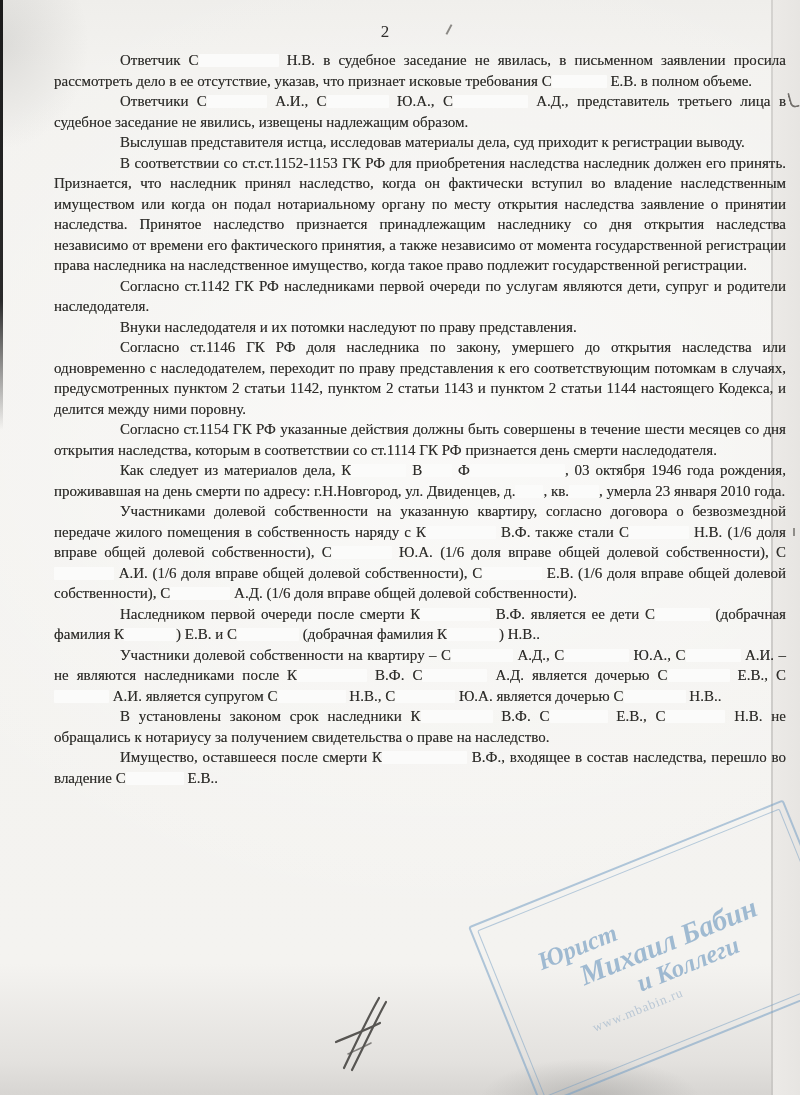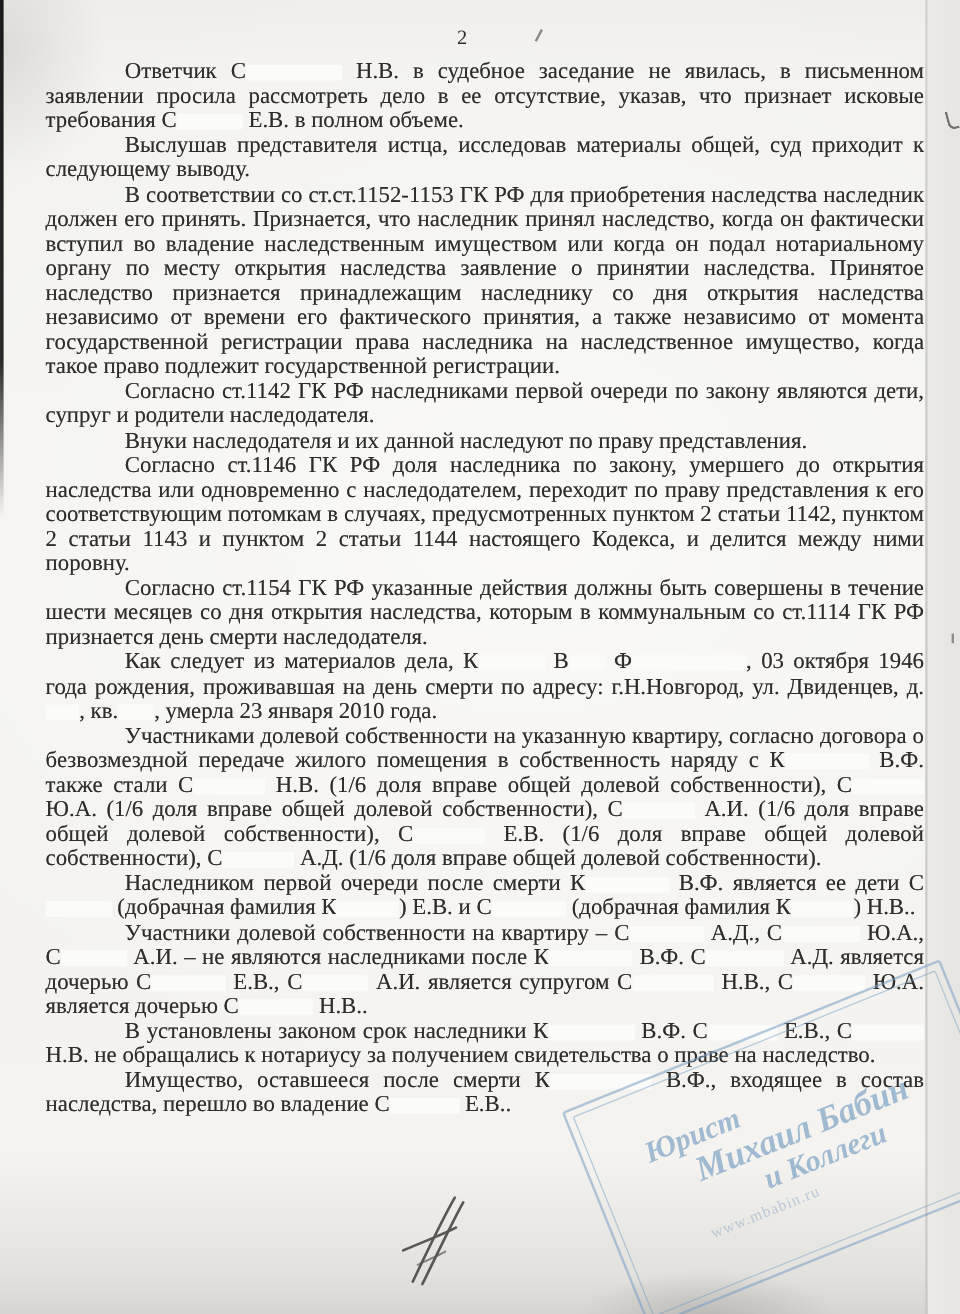--- a/index.html
+++ b/index.html
@@ -40,22 +40,22 @@
     border-left: 2px solid #55524e; border-bottom: 2px solid #55524e; border-radius: 0 0 0 6px; transform: rotate(-15deg); opacity:.8; }
   .speck-b { position: absolute; left: 448px; top: 24px; width: 2px; height: 11px;
     background: #8a8884; transform: rotate(28deg); }
   .speck-c { position: absolute; left: 793px; top: 528px; width: 2px; height: 8px; background: #8f8d89; }
 
   .page-number {
     position: absolute; top: 22px; left: 0; width: 771px; text-align: center;
     font-size: 17px; color: #2f2e2c; letter-spacing: 1px;
   }
   .content {
-    position: absolute; left: 38px; top: 50px; width: 732px;
-    font-size: 19px; line-height: 20.5px; color: #2e2d2a;
+    position: absolute; left: 54px; top: 50px; width: 732px;
+    font-size: 15px; line-height: 20.5px; color: #2e2d2a;
     text-align: justify;
     text-shadow: 0 0 0.5px rgba(46,45,42,0.55);
   }
   .para { margin: 0; text-indent: 66px; }
   .redaction {
     display: inline-block; height: 13px; transform: translateY(2px);
     background: #fbfbfa; border-radius: 1px;
   }
   
   .stamp {
@@ -91,26 +91,27 @@
   <div class="edge-left-black"></div>
   <div class="smudge-bottom"></div>
   <div class="speck-a"></div>
   <div class="speck-b"></div>
   <div class="speck-c"></div>
 
   <div class="page-number">2</div>
 
   <div class="content">
       <p class="para">Ответчик С<span class="redaction" style="width: 80px;"></span> Н.В. в судебное заседание не явилась, в письменном заявлении просила рассмотреть дело в ее отсутствие, указав, что признает исковые требования С<span class="redaction" style="width: 55px;"></span> Е.В. в полном объеме.</p>
-      <p class="para">Выслушав представителя истца, исследовав материалы общей, суд приходит к следующему выводу.</p>
+      <p class="para">Ответчики С<span class="redaction" style="width: 60px;"></span> А.И., С<span class="redaction" style="width: 62px;"></span> Ю.А., С<span class="redaction" style="width: 75px;"></span> А.Д., представитель третьего лица в судебное заседание не явились, извещены надлежащим образом.</p>
+      <p class="para">Выслушав представителя истца, исследовав материалы дела, суд приходит к регистрации выводу.</p>
       <p class="para">В соответствии со ст.ст.1152-1153 ГК РФ для приобретения наследства наследник должен его принять. Признается, что наследник принял  наследство, когда он фактически вступил во владение наследственным имуществом или когда он подал нотариальному органу по месту открытия наследства заявление о принятии наследства. Принятое наследство признается принадлежащим наследнику со дня открытия наследства независимо от времени его фактического принятия, а также независимо от момента государственной регистрации права наследника на наследственное имущество, когда такое право подлежит государственной регистрации.</p>
-      <p class="para">Согласно ст.1142 ГК РФ наследниками первой очереди по закону являются дети, супруг и родители наследодателя.</p>
-      <p class="para">Внуки наследодателя и их данной наследуют по праву представления.</p>
+      <p class="para">Согласно ст.1142 ГК РФ наследниками первой очереди по услугам являются дети, супруг и родители наследодателя.</p>
+      <p class="para">Внуки наследодателя и их потомки наследуют по праву представления.</p>
       <p class="para">Согласно ст.1146 ГК РФ доля наследника по закону, умершего до открытия наследства или одновременно с наследодателем, переходит по праву представления к его соответствующим потомкам в случаях, предусмотренных пунктом 2 статьи 1142, пунктом 2 статьи 1143 и пунктом 2 статьи 1144 настоящего Кодекса, и делится между ними поровну.</p>
-      <p class="para">Согласно ст.1154 ГК РФ указанные действия должны быть совершены в течение шести месяцев со дня открытия наследства, которым в коммунальным со ст.1114 ГК РФ признается день смерти наследодателя.</p>
+      <p class="para">Согласно ст.1154 ГК РФ указанные действия должны быть совершены в течение шести месяцев со дня открытия наследства, которым в соответствии со ст.1114 ГК РФ признается день смерти наследодателя.</p>
       <p class="para">Как следует из материалов дела, К<span class="redaction" style="width: 55px;"></span> В<span class="redaction" style="width: 30px;"></span> Ф<span class="redaction" style="width: 95px;"></span>, 03 октября 1946 года рождения, проживавшая на день смерти по адресу: г.Н.Новгород, ул. Двиденцев, д.<span class="redaction" style="width: 28px;"></span>, кв.<span class="redaction" style="width: 30px;"></span>, умерла 23 января 2010 года.</p>
       <p class="para">Участниками долевой собственности на указанную квартиру, согласно договора о безвозмездной передаче жилого помещения в собственность наряду с К<span class="redaction" style="width: 70px;"></span> В.Ф. также стали С<span class="redaction" style="width: 60px;"></span> Н.В. (1/6 доля вправе общей долевой собственности), С<span class="redaction" style="width: 60px;"></span> Ю.А. (1/6 доля вправе общей долевой собственности), С<span class="redaction" style="width: 60px;"></span> А.И. (1/6 доля вправе общей долевой собственности), С<span class="redaction" style="width: 60px;"></span> Е.В. (1/6 доля вправе общей долевой собственности), С<span class="redaction" style="width: 60px;"></span> А.Д. (1/6 доля вправе общей долевой собственности).</p>
       <p class="para">Наследником первой очереди после смерти К<span class="redaction" style="width: 70px;"></span> В.Ф. является ее дети С<span class="redaction" style="width: 55px;"></span> (добрачная фамилия К<span class="redaction" style="width: 52px;"></span>) Е.В. и С<span class="redaction" style="width: 62px;"></span> (добрачная фамилия К<span class="redaction" style="width: 52px;"></span>) Н.В..</p>
       <p class="para">Участники долевой собственности на квартиру – С<span class="redaction" style="width: 62px;"></span> А.Д., С<span class="redaction" style="width: 65px;"></span> Ю.А., С<span class="redaction" style="width: 55px;"></span> А.И. – не являются наследниками после К<span class="redaction" style="width: 70px;"></span> В.Ф. С<span class="redaction" style="width: 65px;"></span> А.Д. является дочерью С<span class="redaction" style="width: 62px;"></span> Е.В., С<span class="redaction" style="width: 55px;"></span> А.И. является супругом С<span class="redaction" style="width: 68px;"></span> Н.В., С<span class="redaction" style="width: 60px;"></span> Ю.А. является дочерью С<span class="redaction" style="width: 62px;"></span> Н.В..</p>
       <p class="para">В установлены законом срок наследники К<span class="redaction" style="width: 72px;"></span> В.Ф. С<span class="redaction" style="width: 58px;"></span> Е.В., С<span class="redaction" style="width: 60px;"></span> Н.В. не обращались к нотариусу за получением свидетельства о праве на наследство.</p>
       <p class="para">Имущество, оставшееся после смерти К<span class="redaction" style="width: 85px;"></span> В.Ф., входящее в состав наследства, перешло во владение С<span class="redaction" style="width: 58px;"></span> Е.В..</p>
     </div>
 
   <div class="stamp">
     <div class="stamp-inner">

